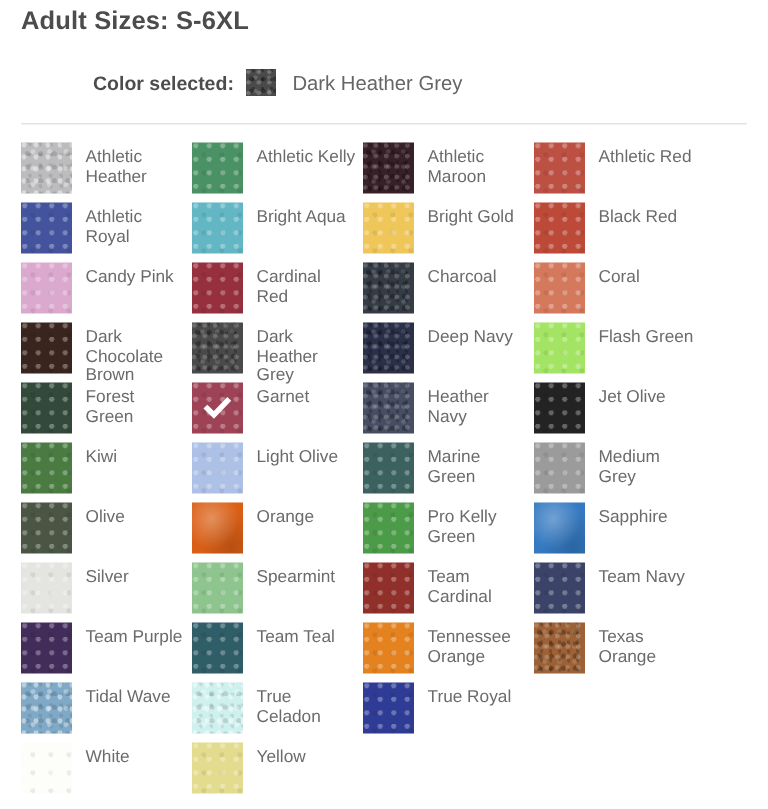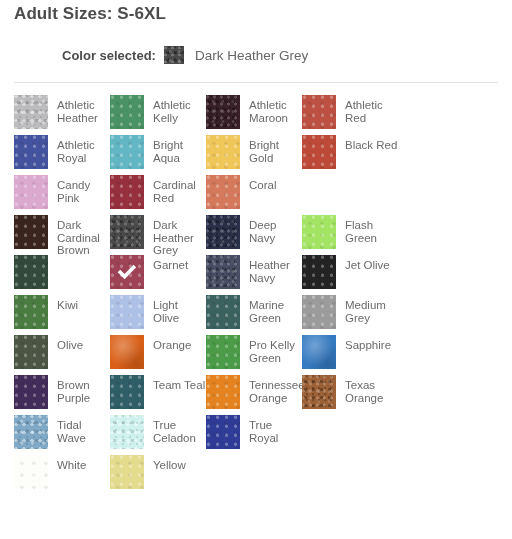--- a/index.html
+++ b/index.html
@@ -73,21 +73,21 @@
     left: 0;
     top: 92px;
     width: 512px;
   }
   .grid-row {
     display: flex;
     height: 40px;
     margin-bottom: 0px;
   }
   .grid-cell {
-    width: 96px;
+    width: 114px;
     display: flex;
     align-items: flex-start;
     padding-top: 3px;
   }
   .grid-cell.col1 { margin-left: 14px; }
 
   .swatch {
     width: 34px;
     height: 34px;
     flex: 0 0 34px;
@@ -196,45 +196,50 @@
     <div class="grid-row">
       <div class="grid-cell col1">
         <div class="swatch tex-soft" style="background-color: rgb(219, 169, 205);"></div>
         <div class="swatch-label">Candy Pink</div>
       </div>
       <div class="grid-cell">
         <div class="swatch tex-soft" style="background-color: rgb(150, 48, 63);"></div>
         <div class="swatch-label">Cardinal Red</div>
       </div>
       <div class="grid-cell">
+        <div class="swatch tex-dark" style="background-color: rgb(53, 60, 69);"></div>
+        <div class="swatch-label">Charcoal</div>
+      </div>
+      <div class="grid-cell">
         <div class="swatch tex-soft" style="background-color: rgb(212, 121, 92);"></div>
         <div class="swatch-label">Coral</div>
       </div>
     </div>
     <div class="grid-row">
       <div class="grid-cell col1">
         <div class="swatch tex-soft" style="background-color: rgb(58, 37, 30);"></div>
-        <div class="swatch-label">Dark Cardinal Brown</div>
+        <div class="swatch-label">Dark Chocolate Brown</div>
       </div>
       <div class="grid-cell">
         <div class="swatch tex-dark" style="background-color: rgb(74, 74, 74);"></div>
         <div class="swatch-label">Dark Heather Grey</div>
       </div>
       <div class="grid-cell">
         <div class="swatch tex-dark" style="background-color: rgb(43, 48, 73);"></div>
         <div class="swatch-label">Deep Navy</div>
       </div>
       <div class="grid-cell">
         <div class="swatch tex-soft" style="background-color: rgb(164, 228, 100);"></div>
         <div class="swatch-label">Flash Green</div>
       </div>
     </div>
     <div class="grid-row">
       <div class="grid-cell col1">
         <div class="swatch tex-soft" style="background-color: rgb(51, 73, 58);"></div>
+        <div class="swatch-label">Forest Green</div>
       </div>
       <div class="grid-cell">
         <div class="swatch tex-soft" style="background-color: rgb(158, 67, 86);">
           <span class="check-icon">
             <svg width="20" height="20" viewBox="0 0 20 20" aria-hidden="true">
               <path d="M3.2 10.3 L7.6 14.6 L16.6 5.2" fill="none" stroke="#ffffff" stroke-width="3.6" stroke-linecap="square" stroke-linejoin="miter"></path>
             </svg>
           </span>
         </div>
         <div class="swatch-label">Garnet</div>
@@ -279,22 +284,40 @@
         <div class="swatch tex-soft" style="background-color: rgb(75, 155, 72);"></div>
         <div class="swatch-label">Pro Kelly Green</div>
       </div>
       <div class="grid-cell">
         <div class="swatch tex-glossy" style="background-color: rgb(52, 121, 193);"></div>
         <div class="swatch-label">Sapphire</div>
       </div>
     </div>
     <div class="grid-row">
       <div class="grid-cell col1">
+        <div class="swatch tex-soft" style="background-color: rgb(228, 229, 225);"></div>
+        <div class="swatch-label">Silver</div>
+      </div>
+      <div class="grid-cell">
+        <div class="swatch tex-soft" style="background-color: rgb(142, 196, 142);"></div>
+        <div class="swatch-label">Spearmint</div>
+      </div>
+      <div class="grid-cell">
+        <div class="swatch tex-soft" style="background-color: rgb(145, 48, 42);"></div>
+        <div class="swatch-label">Team Cardinal</div>
+      </div>
+      <div class="grid-cell">
+        <div class="swatch tex-soft" style="background-color: rgb(59, 68, 104);"></div>
+        <div class="swatch-label">Team Navy</div>
+      </div>
+    </div>
+    <div class="grid-row">
+      <div class="grid-cell col1">
         <div class="swatch tex-soft" style="background-color: rgb(66, 44, 90);"></div>
-        <div class="swatch-label">Brown Purple</div>
+        <div class="swatch-label">Team Purple</div>
       </div>
       <div class="grid-cell">
         <div class="swatch tex-soft" style="background-color: rgb(47, 93, 104);"></div>
         <div class="swatch-label">Team Teal</div>
       </div>
       <div class="grid-cell">
         <div class="swatch tex-soft" style="background-color: rgb(227, 130, 31);"></div>
         <div class="swatch-label">Tennessee Orange</div>
       </div>
       <div class="grid-cell">

